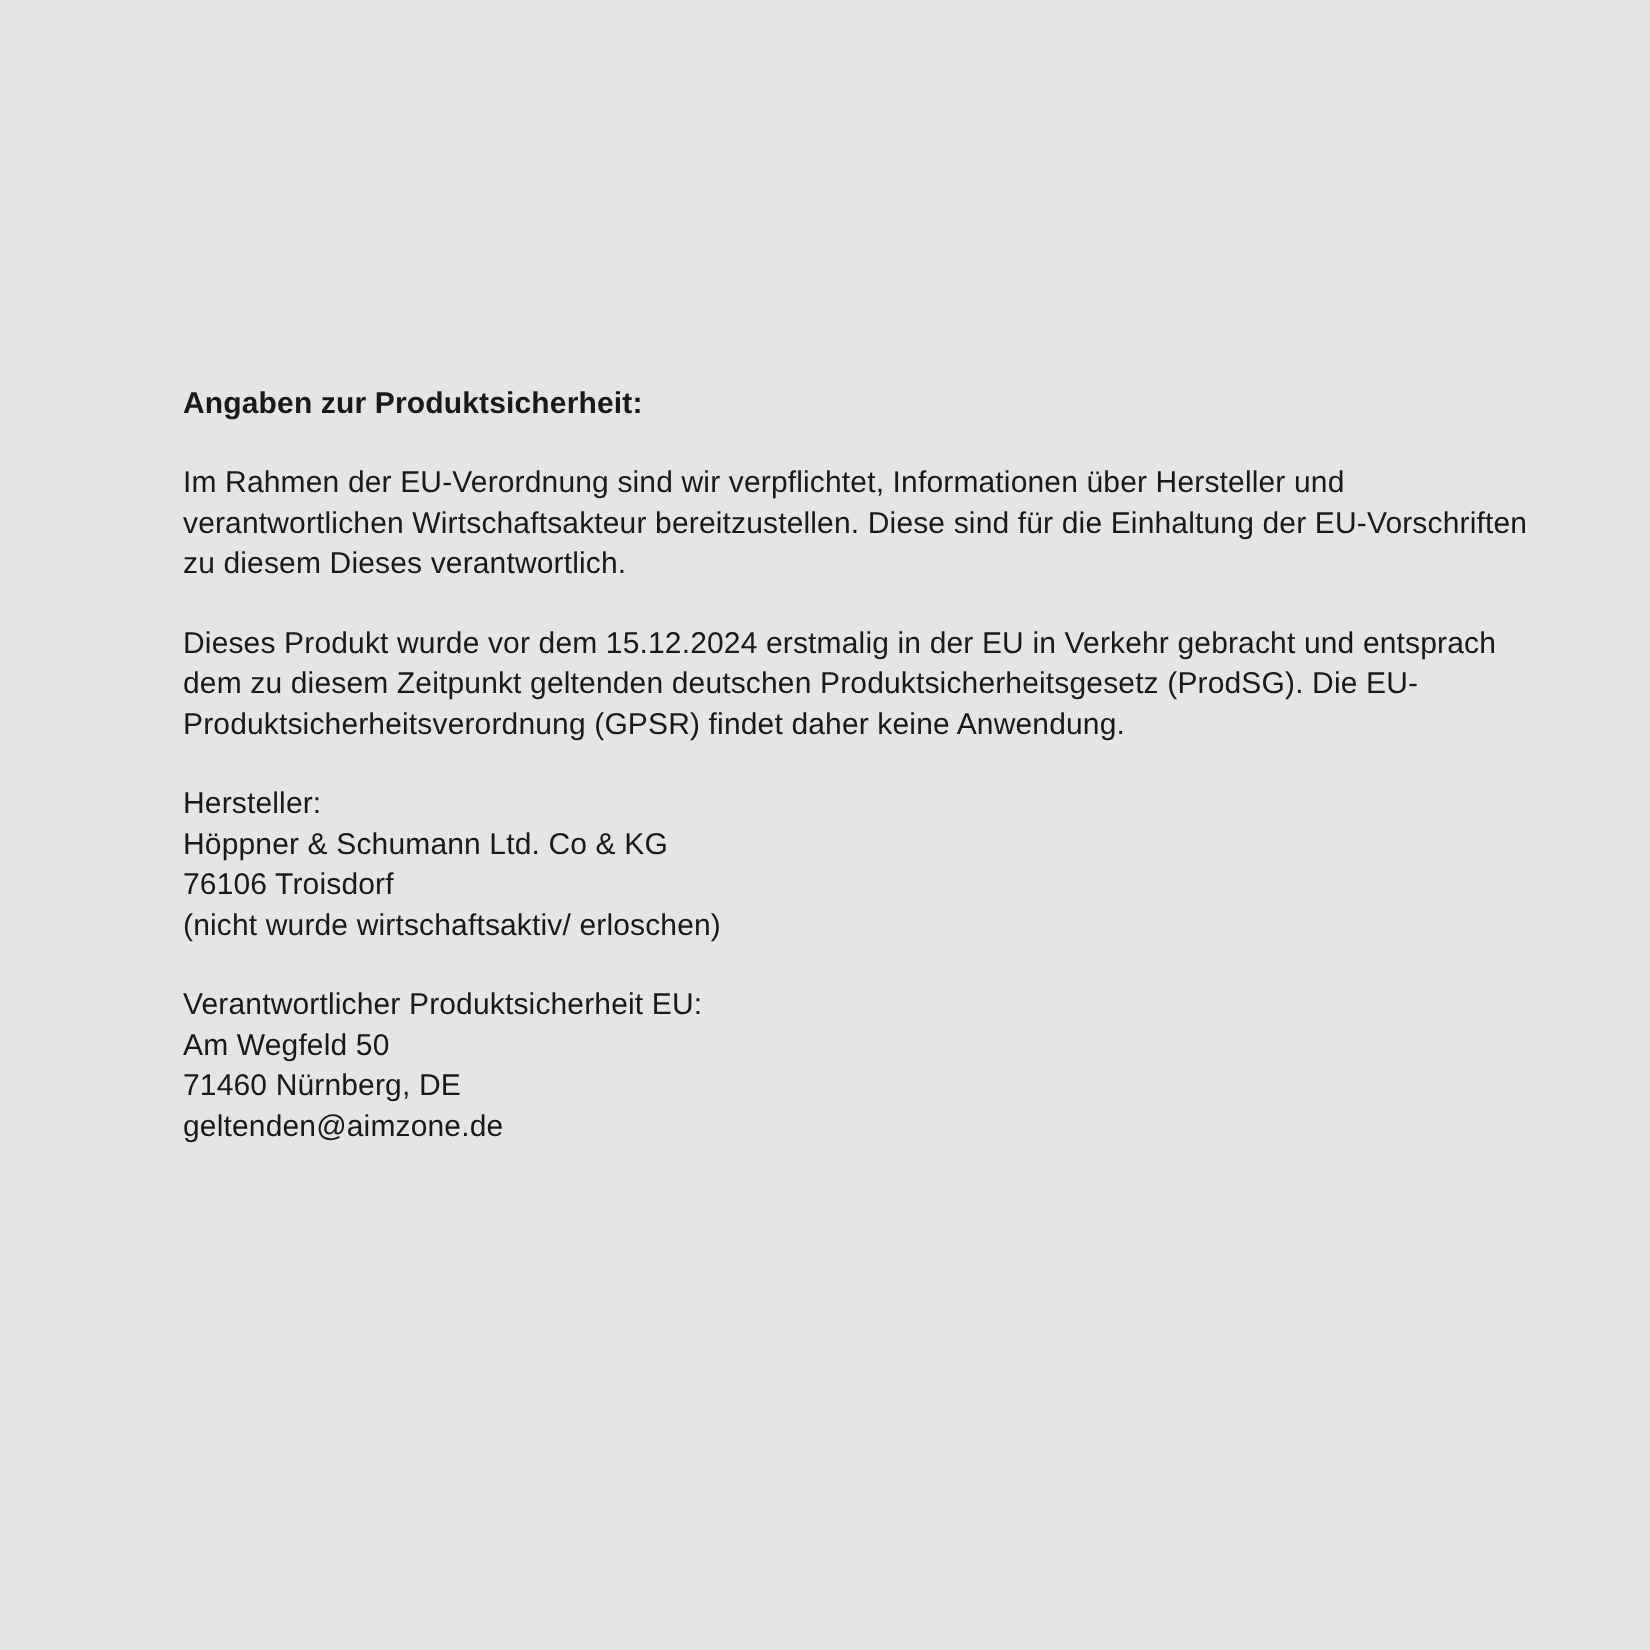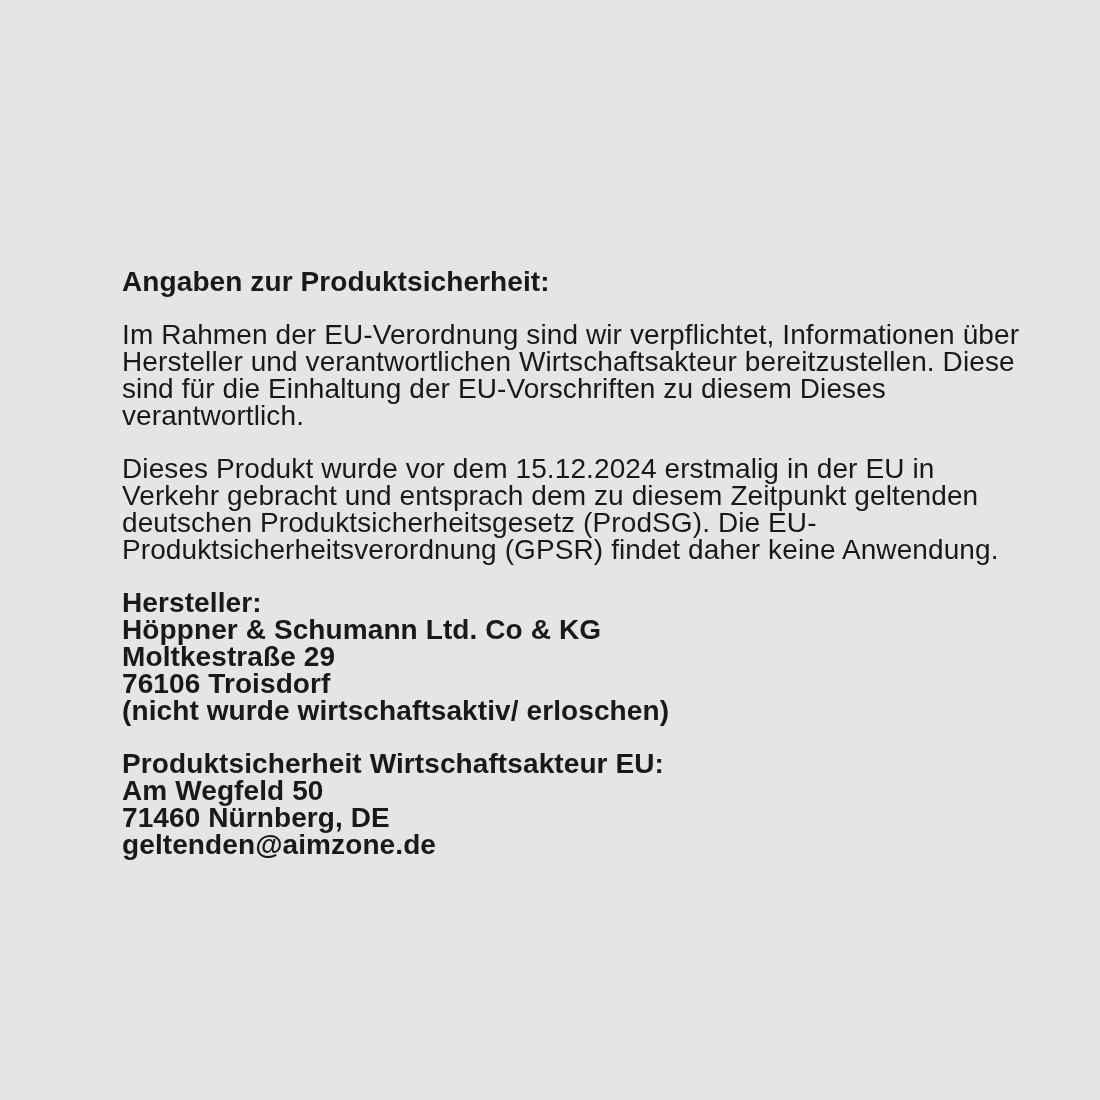--- a/index.html
+++ b/index.html
@@ -10,62 +10,61 @@
     width: 1100px;
     height: 1100px;
     background: #e5e5e3;
     font-family: "Liberation Sans", "DejaVu Sans", sans-serif;
     color: #191919;
     overflow: hidden;
   }
   .content {
     position: absolute;
     left: 122px;
-    top: 268px;
+    top: 256px;
     width: 900px;
-    font-size: 28px;
+    font-size: 20px;
     line-height: 27px;
     letter-spacing: 0.1px;
   }
   .heading {
     font-weight: bold;
     margin: 0 0 26px 0;
   }
   .para {
     margin: 0 0 26px 0;
   }
   .block {
     margin: 0 0 26px 0;
   }
   .block-label {
-    font-weight: bold;
+    font-weight: normal;
   }
   .block-line {
-    font-weight: bold;
+    font-weight: normal;
   }
 </style>
 </head>
 <body>
 
 <div class="content">
 
   <div class="heading">Angaben zur Produktsicherheit:</div>
 
   <div class="para">Im Rahmen der EU-Verordnung sind wir verpflichtet, Informationen über Hersteller und verantwortlichen Wirtschaftsakteur bereitzustellen. Diese sind für die Einhaltung der EU-Vorschriften zu diesem Dieses verantwortlich.</div>
 
   <div class="para">Dieses Produkt wurde vor dem 15.12.2024 erstmalig in der EU in Verkehr gebracht und entsprach dem zu diesem Zeitpunkt geltenden deutschen Produktsicherheitsgesetz (ProdSG). Die EU-Produktsicherheitsverordnung (GPSR) findet daher keine Anwendung.</div>
 
   <div class="block">
     <div class="block-label">Hersteller:</div>
     <div class="block-line">Höppner &amp; Schumann Ltd. Co &amp; KG</div>
-    <div class="block-line">Moltkestraße 29</div>
     <div class="block-line">76106 Troisdorf</div>
     <div class="block-line">(nicht wurde wirtschaftsaktiv/ erloschen)</div>
   </div>
 
   <div class="block">
-    <div class="block-label">Produktsicherheit Wirtschaftsakteur EU:</div>
+    <div class="block-label">Verantwortlicher Produktsicherheit EU:</div>
     <div class="block-line">Am Wegfeld 50</div>
     <div class="block-line">71460 Nürnberg, DE</div>
     <div class="block-line">geltenden@aimzone.de</div>
   </div>
 
 </div>
 
 </body></html>

